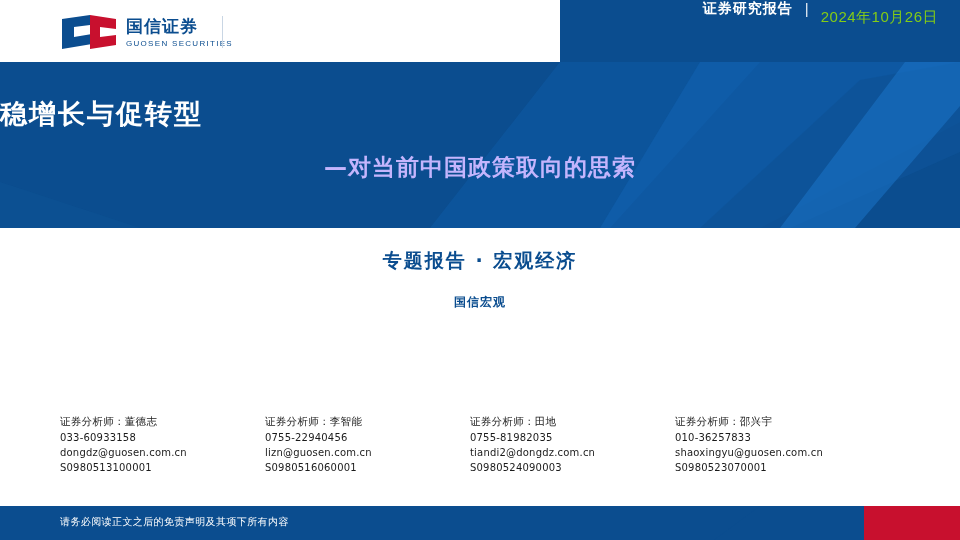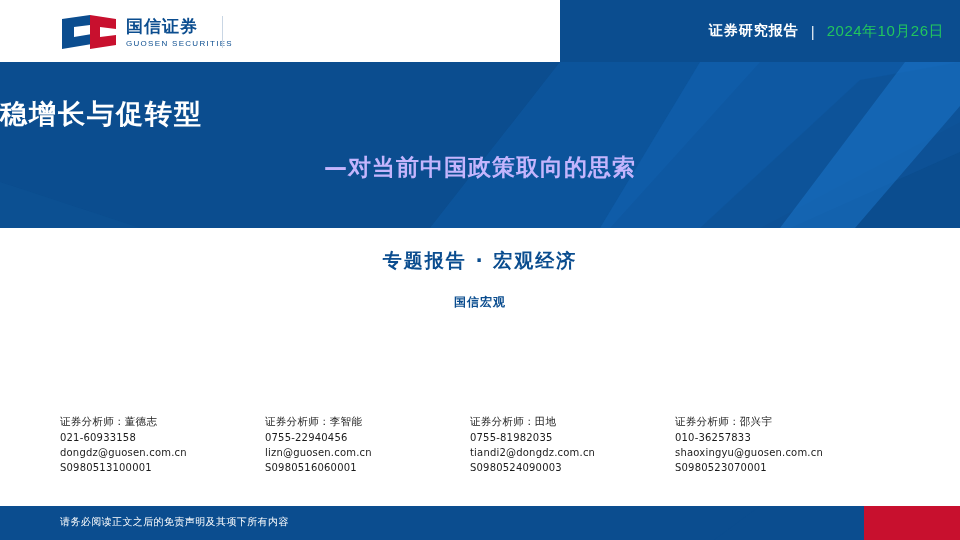--- a/index.html
+++ b/index.html
@@ -31,41 +31,42 @@
     display: flex;
     align-items: center;
   }
   .header-right {
     position: absolute;
     left: 560px; top: 0;
     width: 400px;
     height: 62px;
     background: #0b4d8f;
     display: flex;
-    align-items: center;
+    align-items: flex-start;
     justify-content: flex-end;
-    padding-right: 16px;
+    padding-right: 22px;
     box-sizing: border-box;
   }
   .header-right .hr-label {
     color: #ffffff;
     font-size: 14px;
     font-weight: bold;
     letter-spacing: 1px;
   }
   .header-right .hr-sep {
     color: #ffffff;
     font-size: 15px;
     margin: 0 12px;
     opacity: .9;
   }
   .header-right .hr-date {
-    color: #22c55e;
+    color: #84cc16;
     font-size: 15px;
     letter-spacing: .5px;
+    margin-top: 8px;
   }
 
   
   .logo-wrap {
     position: absolute;
     left: 60px; top: 12px;
     display: flex;
     align-items: center;
   }
   .logo-mark {
@@ -260,21 +261,21 @@
     <div class="title-sub">—对当前中国政策取向的思索</div>
   </div>
 
   <div class="topic-line">专题报告 ·  宏观经济</div>
   <div class="team-line">国信宏观</div>
 
   <div class="analysts">
 
     <div class="analyst">
       <div class="a-name">证券分析师：董德志</div>
-      <div class="a-line">021-60933158</div>
+      <div class="a-line">033-60933158</div>
       <div class="a-line">dongdz@guosen.com.cn</div>
       <div class="a-line">S0980513100001</div>
     </div>
 
     <div class="analyst">
       <div class="a-name">证券分析师：李智能</div>
       <div class="a-line">0755-22940456</div>
       <div class="a-line">lizn@guosen.com.cn</div>
       <div class="a-line">S0980516060001</div>
     </div>

